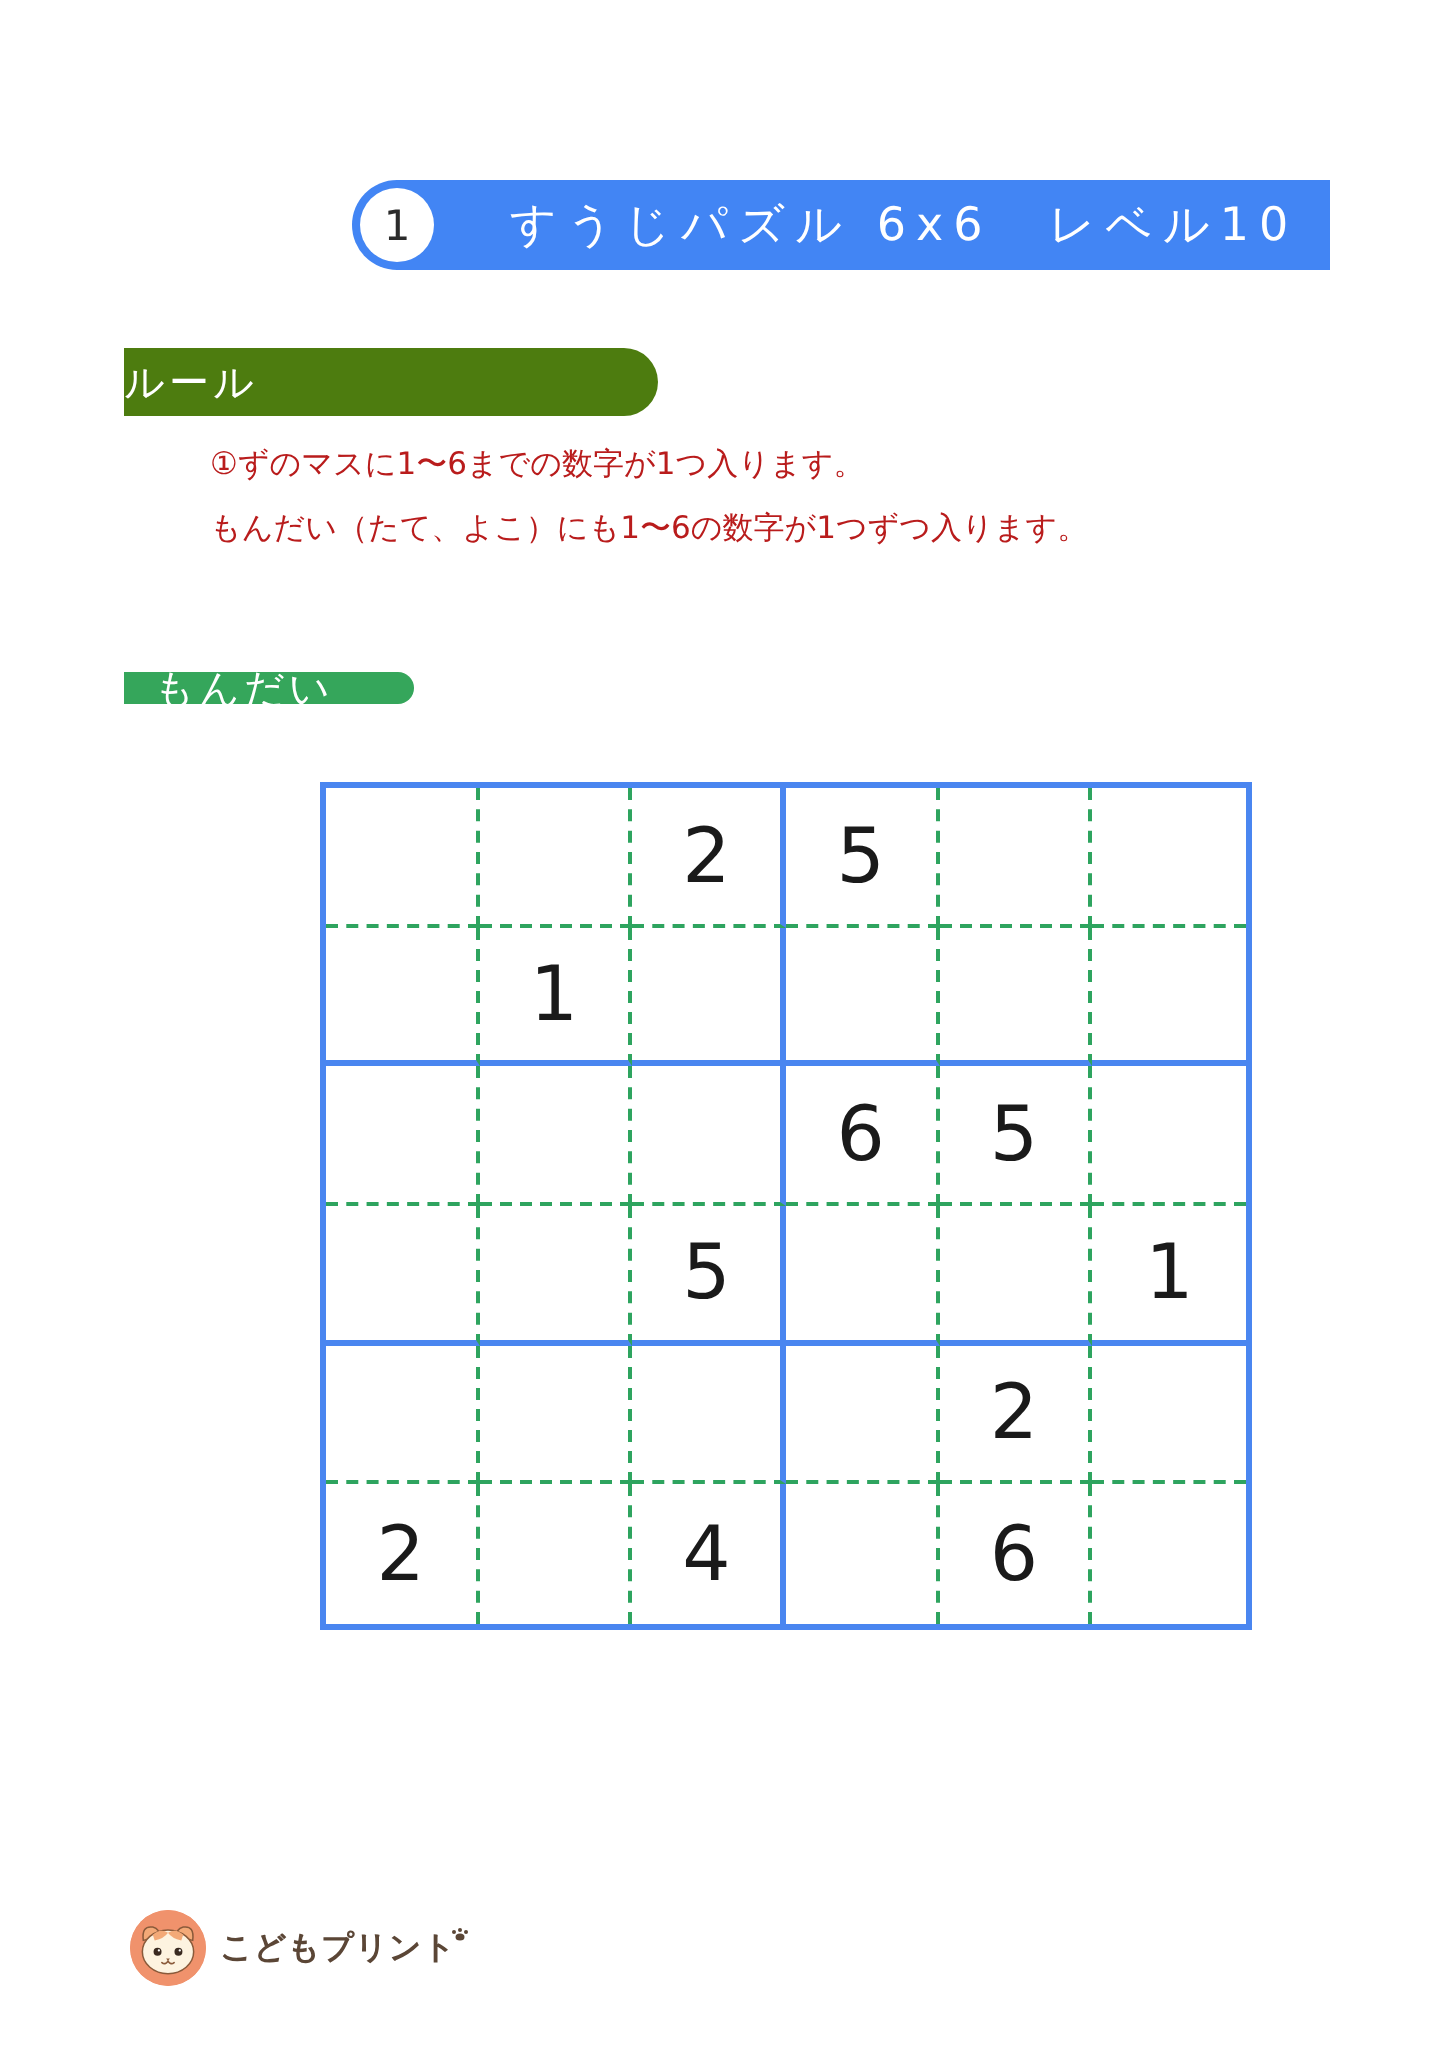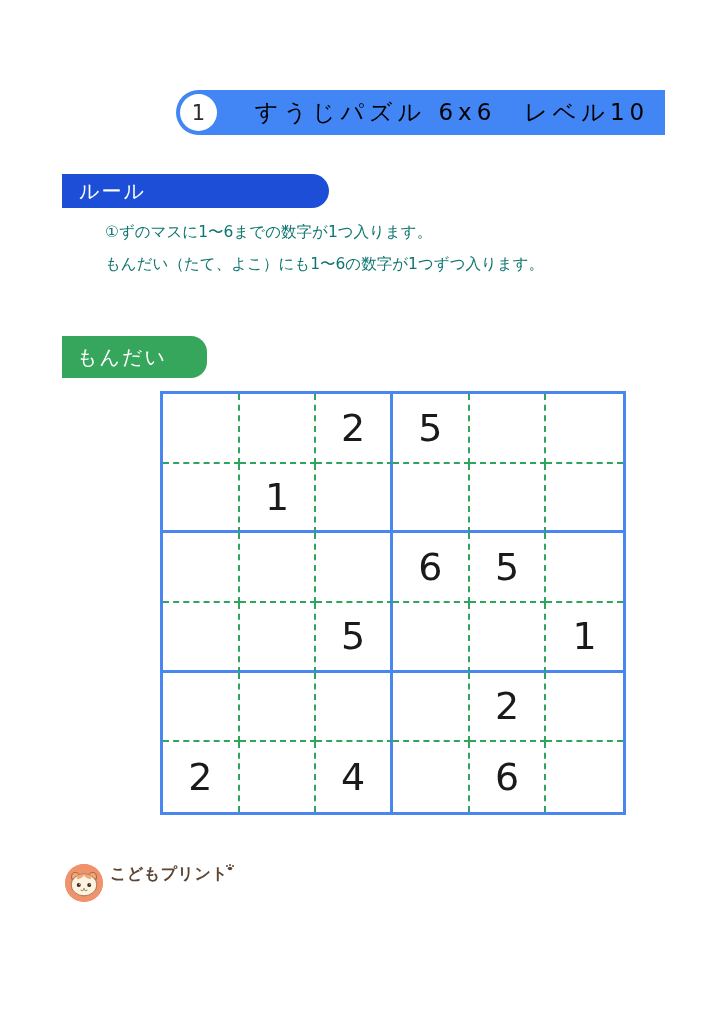--- a/index.html
+++ b/index.html
@@ -28,60 +28,60 @@
     margin-left: 4px;
     background: #ffffff;
     border-radius: 50%;
     display: flex; align-items: center; justify-content: center;
     font-size: 21px; color: #2b2b2b;
     flex: 0 0 auto;
   }
   .header-title {
     flex: 1;
     text-align: center;
-    color: #000000;
+    color: #ffffff;
     font-size: 23px;
     letter-spacing: 5px;
     padding-right: 6px;
     white-space: nowrap;
     margin-left: 28px;
   }
 
   
   .banner {
     position: absolute;
     height: 34px;
     display: flex; align-items: center;
     color: #ffffff;
     font-size: 20px;
     letter-spacing: 2px;
     box-sizing: border-box;
   }
   .rules-banner {
     left: 62px; top: 174px;
     width: 267px;
-    background: #1d4ed8;
+    background: #4d7c0f;
     border-radius: 0 17px 17px 0;
-    padding-left: 17px;
+    padding-left: 0;
   }
   .mondai-banner {
     left: 62px; top: 336px;
-    width: 145px; height: 42px;
+    width: 145px; height: 16px;
     background: #35A65B;
     border-radius: 0 16px 16px 0;
     padding-left: 15px;
   }
 
   
   .rules-list {
     position: absolute;
     left: 105px; top: 217px;
     font-size: 15.5px;
     line-height: 31.5px;
-    color: #0f766e;
+    color: #b91c1c;
     white-space: nowrap;
   }
 
   
   .grid {
     position: absolute;
     left: 160px; top: 391px;
     width: 466px; height: 424px;
     box-sizing: border-box;
     border: 3px solid #4A86F0;
@@ -98,22 +98,22 @@
     color: #1a1a1a;
   }
   .cell.vb { border-right: 3px solid #4A86F0; }
   .cell.lc { border-right: none; }
   .cell.hb { border-bottom: 3px solid #4A86F0; }
   .cell.lr { border-bottom: none; }
 
   
   .logo {
     position: absolute;
-    left: 65px; top: 864px;
-    display: flex; align-items: flex-start;
+    left: 65px; top: 955px;
+    display: flex; align-items: center;
   }
   .logo-circle {
     width: 38px; height: 38px;
     border-radius: 50%;
     background: #F0926C;
     display: flex; align-items: center; justify-content: center;
     flex: 0 0 auto;
     overflow: hidden;
   }
   .logo-text {

